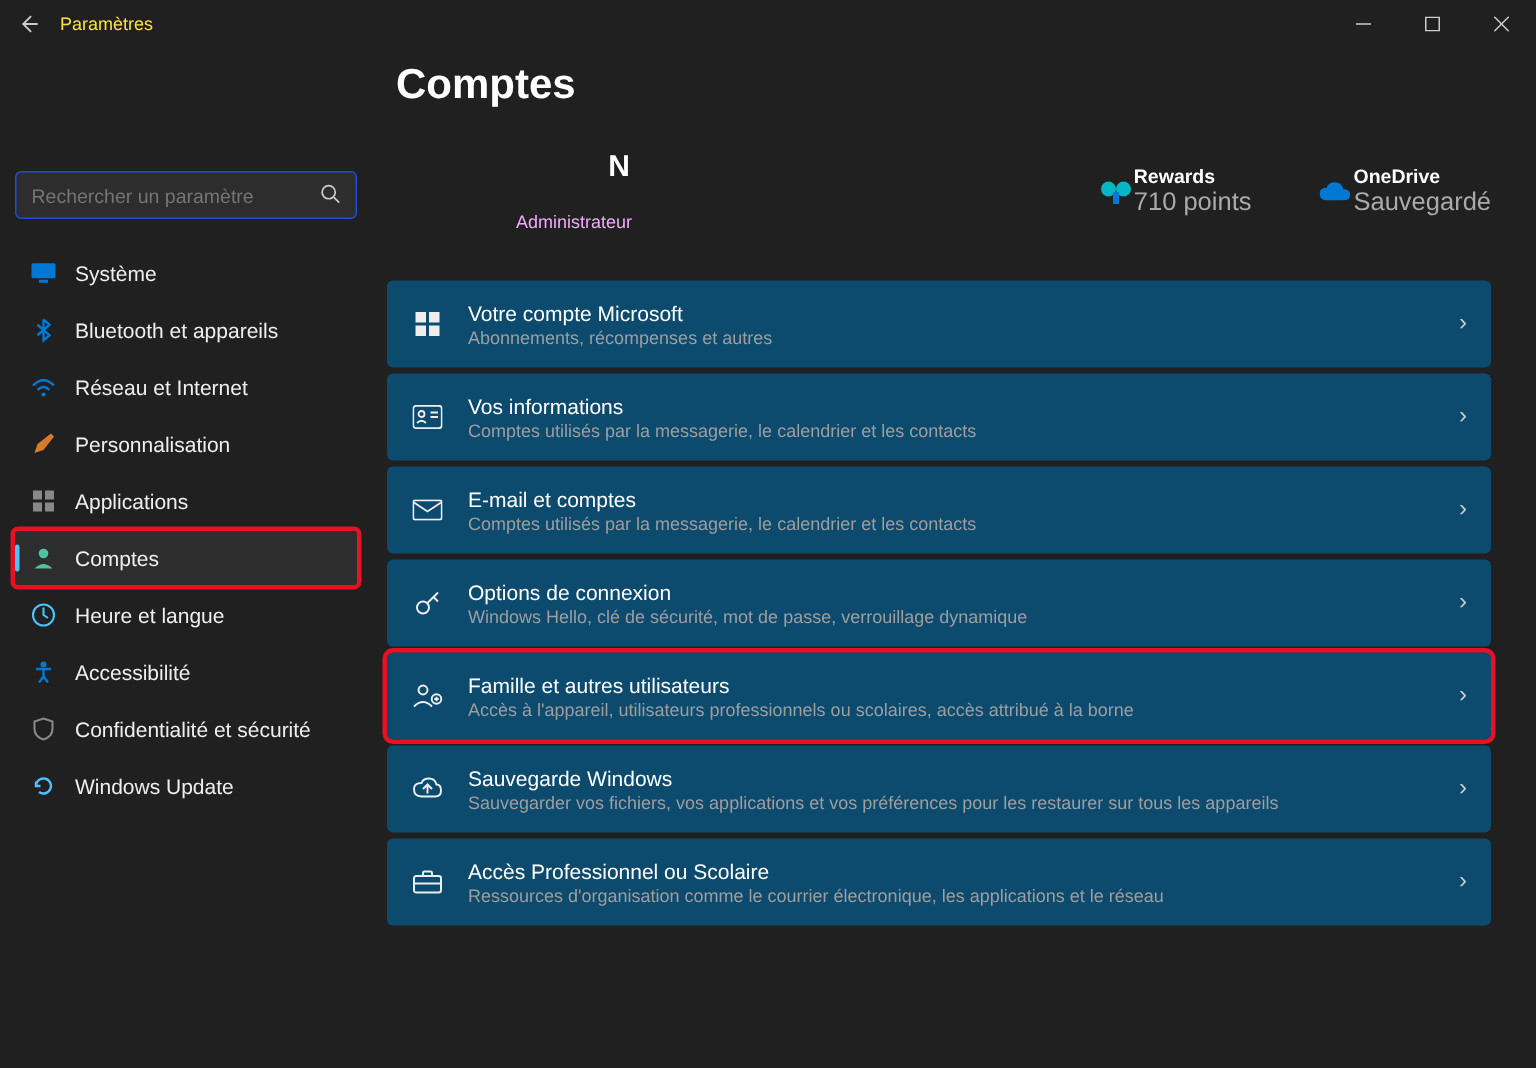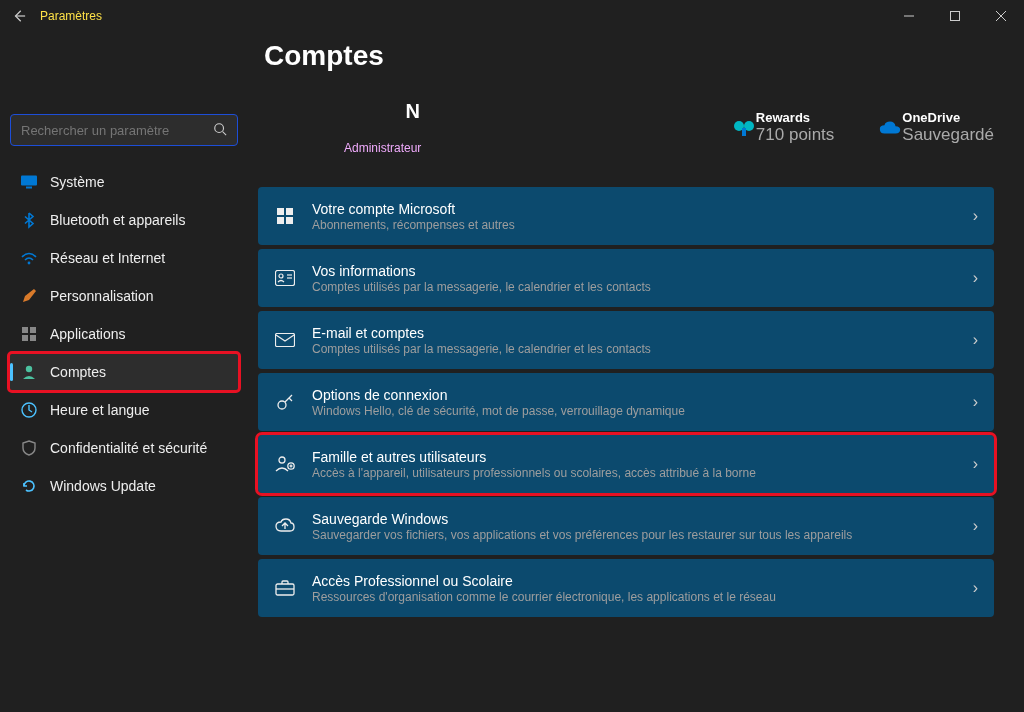--- a/index.html
+++ b/index.html
@@ -161,20 +161,29 @@
             <svg width="18" height="18" viewBox="0 0 18 18">
               <circle cx="9" cy="9" r="7" stroke="#4cc2ff" stroke-width="1.4" fill="none"></circle>
               <path d="M9 4 V9 L12 11" stroke="#4cc2ff" stroke-width="1.4" fill="none"></path>
             </svg>
           </span>
         <span>Heure et langue</span>
       </div>
       <div class="nav-item">
         <span class="nav-icon">
             <svg width="18" height="18" viewBox="0 0 18 18">
+              <circle cx="9" cy="4" r="2" fill="#0078d4"></circle>
+              <path d="M4 7 L14 7 M9 7 V12 M9 12 L6 16 M9 12 L12 16" stroke="#0078d4" stroke-width="1.6" fill="none"></path>
+            </svg>
+          </span>
+        <span>Accessibilité</span>
+      </div>
+      <div class="nav-item">
+        <span class="nav-icon">
+            <svg width="18" height="18" viewBox="0 0 18 18">
               <path d="M9 2 L15 4 V9 Q15 14 9 16 Q3 14 3 9 V4 Z" fill="none" stroke="#888" stroke-width="1.4"></path>
             </svg>
           </span>
         <span>Confidentialité et sécurité</span>
       </div>
       <div class="nav-item">
         <span class="nav-icon">
             <svg width="18" height="18" viewBox="0 0 18 18">
               <path d="M4 9 A5 5 0 1 1 6 13" stroke="#4cc2ff" stroke-width="1.6" fill="none"></path>
               <path d="M4 6 V9 H7" stroke="#4cc2ff" stroke-width="1.6" fill="none"></path>

